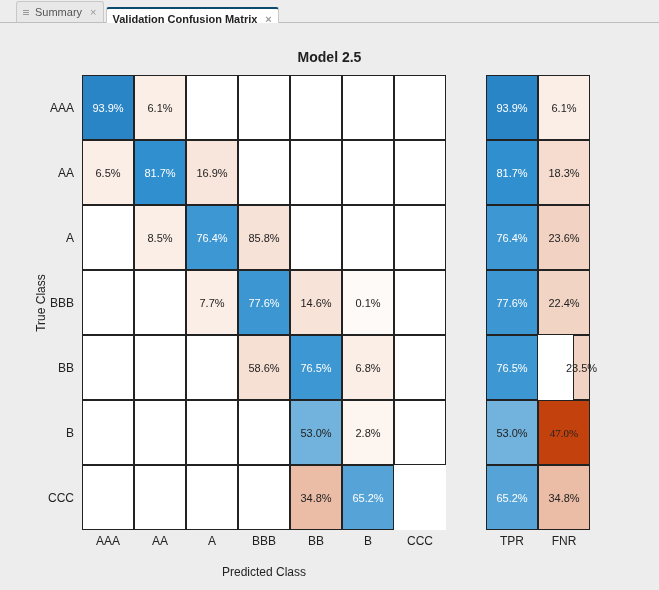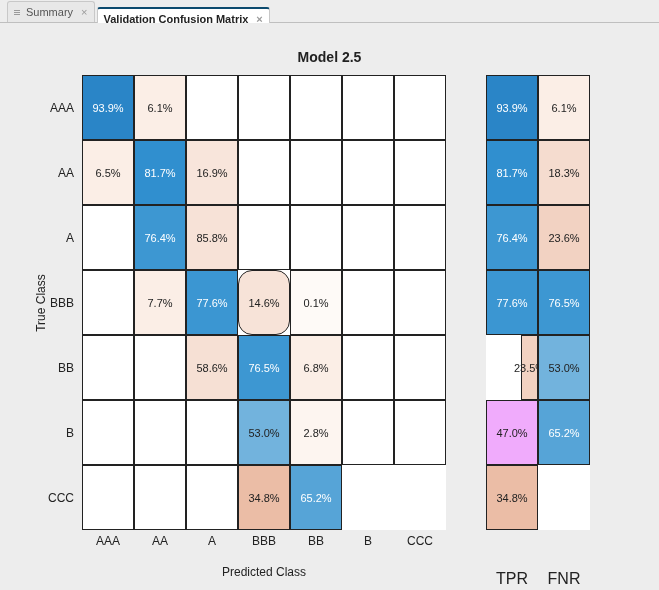--- a/index.html
+++ b/index.html
@@ -10,21 +10,21 @@
     font-family: Arial, Helvetica, sans-serif;
     background: #ededed;
     overflow: hidden;
   }
   .tabbar {
     display: flex;
     align-items: flex-end;
     height: 22px;
     background: #ededed;
     border-bottom: 1px solid #bfbfbf;
-    padding-left: 7px;
+    padding-left: 16px;
   }
   .tab {
     display: flex;
     align-items: center;
     height: 20px;
     padding: 0 6px 0 6px;
     font-size: 11px;
     color: #555;
     border: 1px solid #c8c8c8;
     border-bottom: none;
@@ -162,24 +162,23 @@
   .sidexticks {
     position: absolute;
     left: 486px;
     top: 509px;
     width: 104px;
     display: grid;
     grid-template-columns: repeat(2, 52px);
   }
   .sidexticks div {
     text-align: center;
-    font-size: 16px;
+    font-size: 12px;
     color: #222;
     padding-top: 2px;
-    margin-top: 36px;
   }
 </style>
 </head>
 <body>
 
 <div class="tabbar">
   <div class="tab">
     <span class="grip">
         <span></span>
         <span></span>
@@ -218,30 +217,31 @@
       <div class="cell" style="background: rgb(255, 255, 255);"></div>
       <div class="cell" style="background: rgb(255, 255, 255);"></div>
       <div class="cell" style="background: rgb(251, 238, 230);">6.5%</div>
       <div class="cell white-text" style="background: rgb(48, 143, 207);">81.7%</div>
       <div class="cell" style="background: rgb(248, 229, 219);">16.9%</div>
       <div class="cell" style="background: rgb(255, 255, 255);"></div>
       <div class="cell" style="background: rgb(255, 255, 255);"></div>
       <div class="cell" style="background: rgb(255, 255, 255);"></div>
       <div class="cell" style="background: rgb(255, 255, 255);"></div>
       <div class="cell" style="background: rgb(255, 255, 255);"></div>
+      <div class="cell" style="background: rgb(251, 238, 230);">8.5%</div>
       <div class="cell white-text" style="background: rgb(61, 151, 210);">76.4%</div>
       <div class="cell" style="background: rgb(247, 226, 215);">85.8%</div>
       <div class="cell" style="background: rgb(255, 255, 255);"></div>
       <div class="cell" style="background: rgb(255, 255, 255);"></div>
       <div class="cell" style="background: rgb(255, 255, 255);"></div>
       <div class="cell" style="background: rgb(255, 255, 255);"></div>
       <div class="cell" style="background: rgb(255, 255, 255);"></div>
       <div class="cell" style="background: rgb(251, 238, 230);">7.7%</div>
       <div class="cell white-text" style="background: rgb(59, 150, 210);">77.6%</div>
-      <div class="cell" style="background: rgb(247, 227, 216); border-radius: 14px;">14.6%</div>
+      <div class="cell" style="background: rgb(247, 227, 216);">14.6%</div>
       <div class="cell" style="background: rgb(254, 250, 247);">0.1%</div>
       <div class="cell" style="background: rgb(255, 255, 255);"></div>
       <div class="cell" style="background: rgb(255, 255, 255);"></div>
       <div class="cell" style="background: rgb(255, 255, 255);"></div>
       <div class="cell" style="background: rgb(255, 255, 255);"></div>
       <div class="cell" style="background: rgb(246, 224, 212);">58.6%</div>
       <div class="cell white-text" style="background: rgb(61, 151, 210);">76.5%</div>
       <div class="cell" style="background: rgb(251, 238, 230);">6.8%</div>
       <div class="cell" style="background: rgb(255, 255, 255);"></div>
       <div class="cell" style="background: rgb(255, 255, 255);"></div>
@@ -259,24 +259,25 @@
       <div class="cell white-text" style="background: rgb(86, 164, 215);">65.2%</div>
     </div>
   <div class="sidematrix" id="sidematrix">
       <div class="cell white-text" style="background: rgb(42, 133, 199);">93.9%</div>
       <div class="cell" style="background: rgb(251, 238, 230);">6.1%</div>
       <div class="cell white-text" style="background: rgb(48, 143, 207);">81.7%</div>
       <div class="cell" style="background: rgb(245, 220, 207);">18.3%</div>
       <div class="cell white-text" style="background: rgb(61, 151, 210);">76.4%</div>
       <div class="cell" style="background: rgb(242, 210, 194);">23.6%</div>
       <div class="cell white-text" style="background: rgb(59, 150, 210);">77.6%</div>
+      <div class="cell" style="background: rgb(242, 212, 196);">22.4%</div>
       <div class="cell white-text" style="background: rgb(61, 151, 210);">76.5%</div>
       <div class="cell" style="background: rgb(242, 210, 194); margin-left: 35px;">23.5%</div>
       <div class="cell" style="background: rgb(114, 179, 221);">53.0%</div>
-      <div class="cell" style="background: #f0abfc;">47.0%</div>
+      <div class="cell" style="background: #c2410c; font-family: Liberation Serif, serif;">47.0%</div>
       <div class="cell white-text" style="background: rgb(86, 164, 215);">65.2%</div>
       <div class="cell" style="background: rgb(235, 189, 166);">34.8%</div>
     </div>
 
   <div class="xticks">
     <div>AAA</div>
     <div>AA</div>
     <div>A</div>
     <div>BBB</div>
     <div>BB</div>

